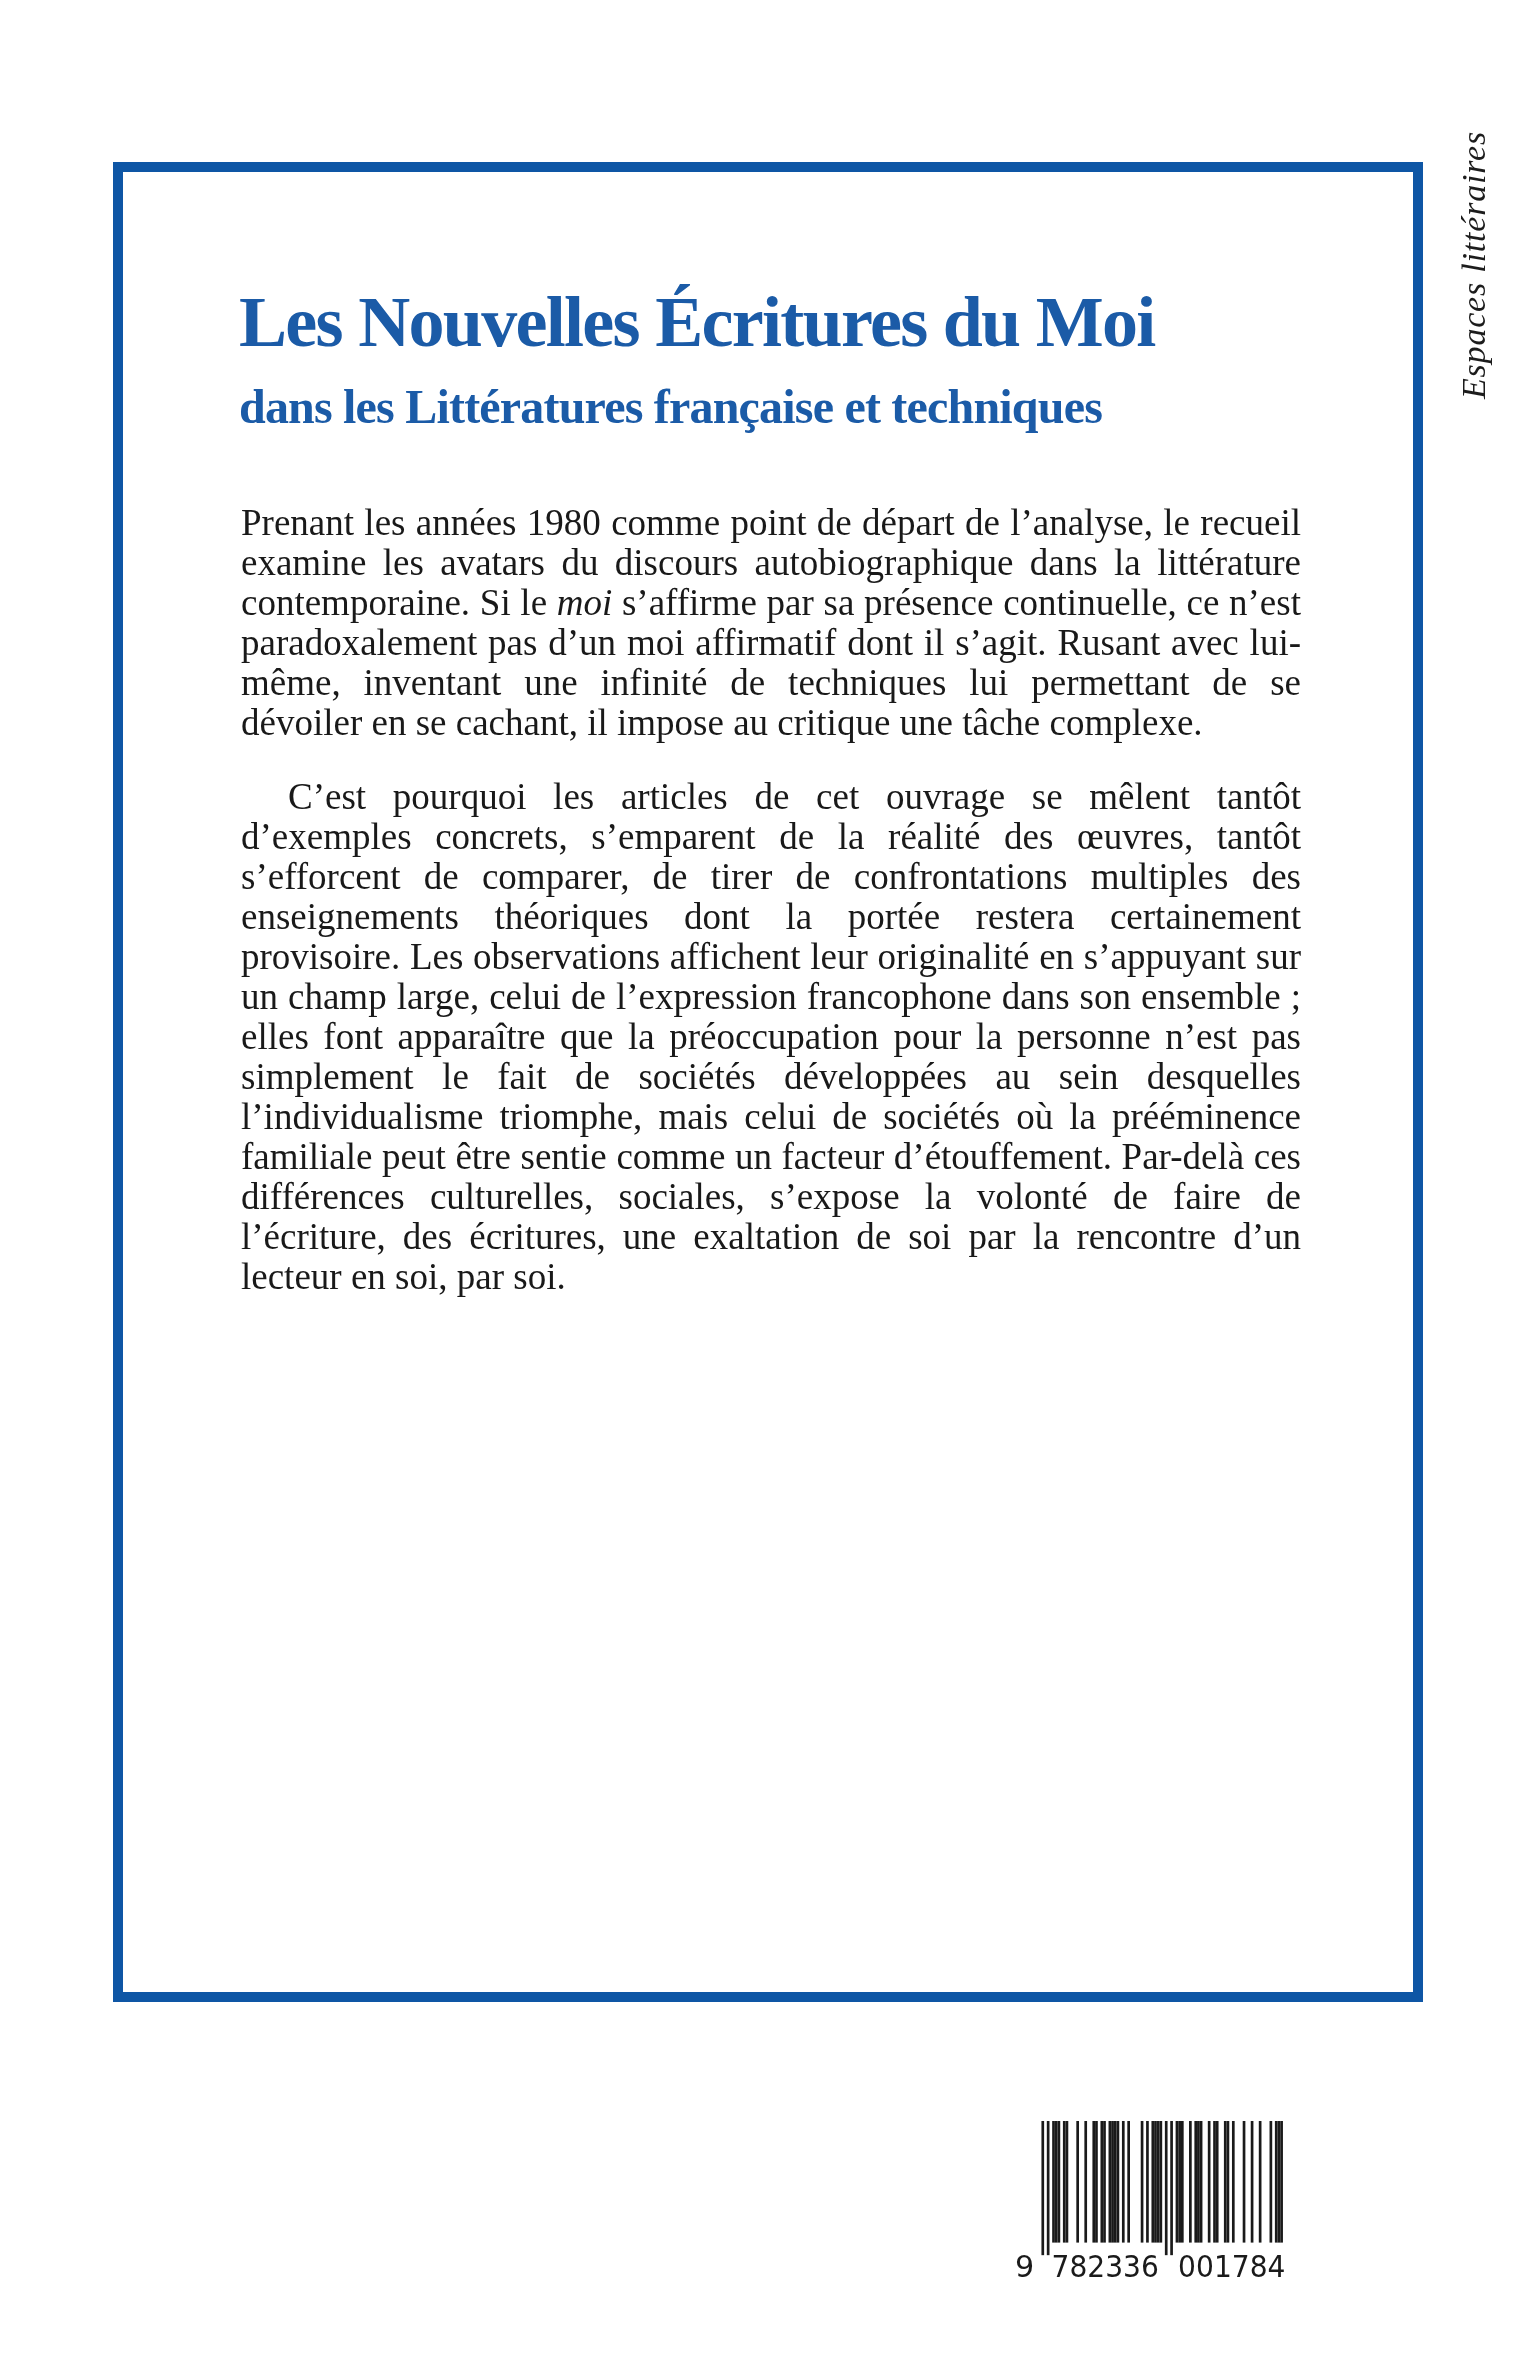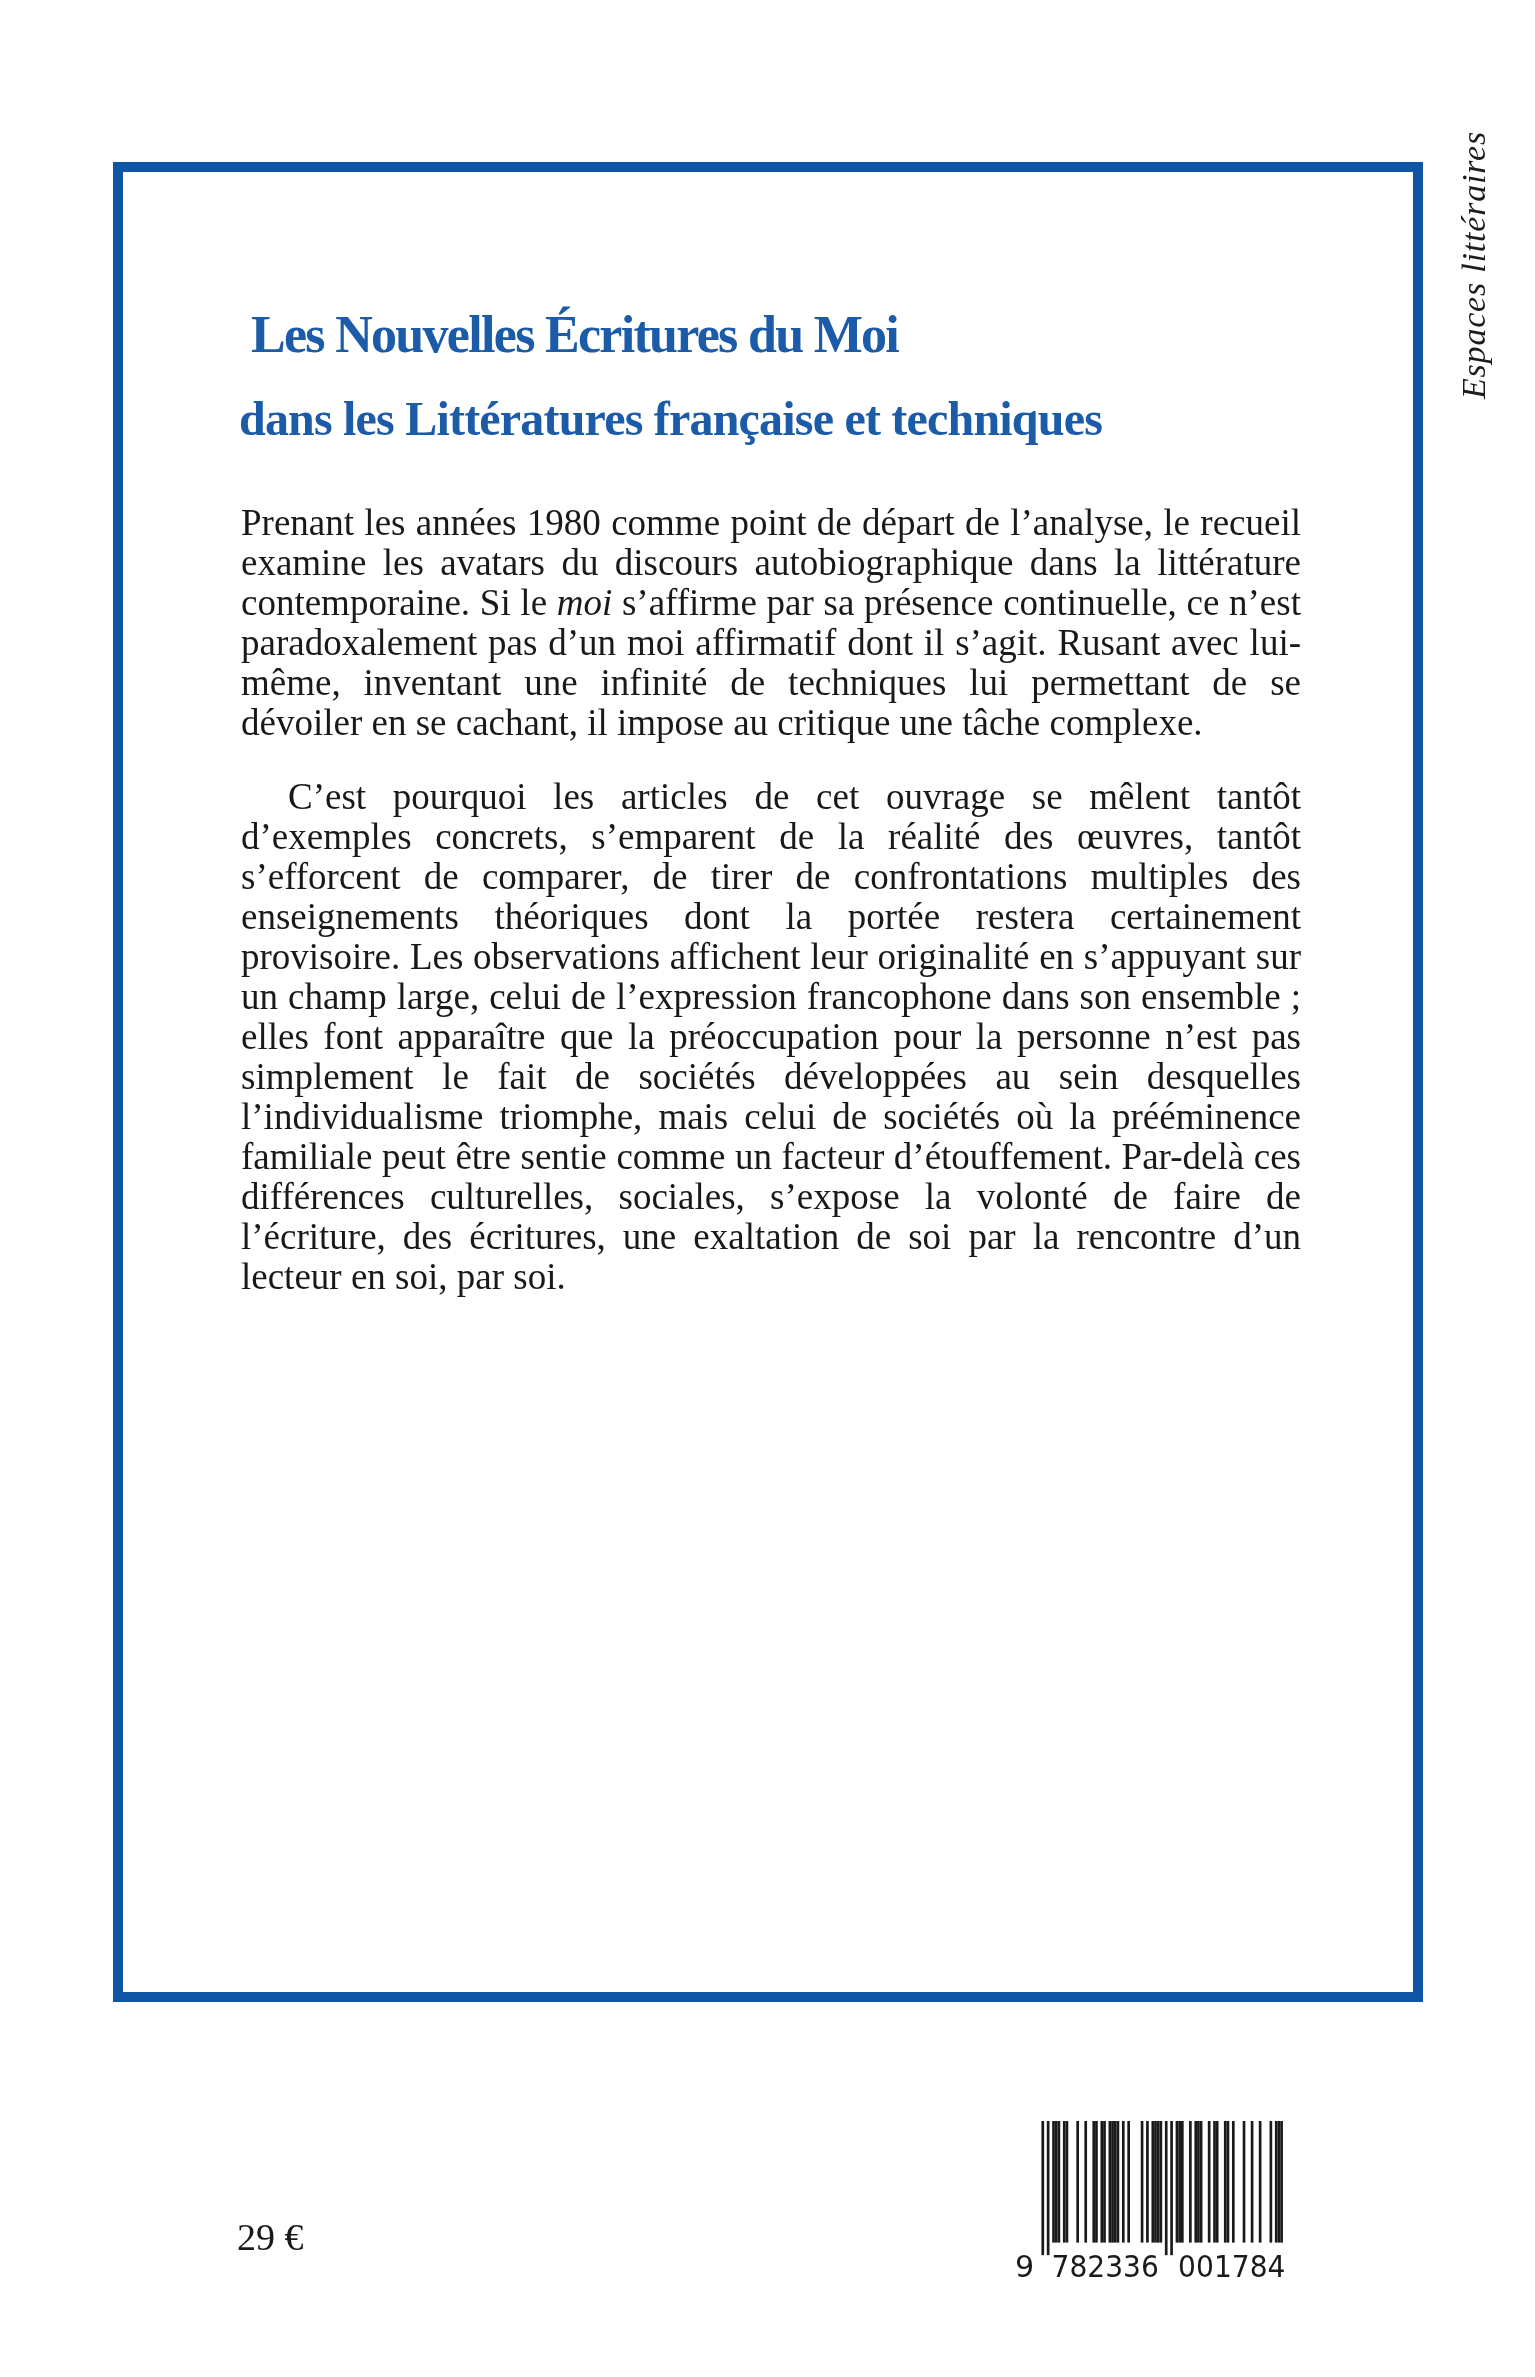--- a/index.html
+++ b/index.html
@@ -12,21 +12,21 @@
     border:10px solid #0e56a5;box-sizing:border-box;background:transparent;
   }
   .spine-label{
     position:absolute;left:1455px;top:399px;
     transform-origin:0 0;transform:rotate(-90deg);
     font-style:italic;font-size:34px;color:#1c1c1c;
     white-space:nowrap;letter-spacing:0.8px;
   }
   .title-block{position:absolute;left:239px;top:284px;width:1065px;color:#1b5ba7;}
   .title-block h1{
-    margin:12px;font-size:52px;line-height:77px;font-weight:bold;
+    margin:0;font-size:72px;line-height:77px;font-weight:bold;
     letter-spacing:-1.7px;white-space:nowrap;
   }
   .title-block h2{
     margin:20px 0 0 0;font-size:48px;line-height:52px;font-weight:bold;
     letter-spacing:-0.8px;white-space:nowrap;
   }
   .synopsis{
     position:absolute;left:241px;top:503px;width:1060px;
     font-size:37px;line-height:40px;text-align:justify;color:#191919;
   }
@@ -50,21 +50,20 @@
   <h1>Les Nouvelles Écritures du Moi</h1>
   <h2>dans les Littératures française et techniques</h2>
 </div>
 
 <div class="synopsis" style="color: rgb(25, 25, 25);">
   <p><span>Prenant les années 1980 comme point de départ de l’analyse, le recueil examine les avatars du discours autobiographique dans la littérature contemporaine. Si le </span><em>moi</em><span> s’affirme par sa présence continuelle, ce n’est paradoxalement pas d’un moi affirmatif dont il s’agit. Rusant avec lui-même, inventant une infinité de techniques lui permettant de se dévoiler en se cachant, il impose au critique une tâche complexe.</span></p>
   <p class="indent">C’est pourquoi les articles de cet ouvrage se mêlent tantôt d’exemples concrets, s’emparent de la réalité des œuvres, tantôt s’efforcent de comparer, de tirer de confrontations multiples des enseignements théoriques dont la portée restera certainement provisoire. Les observations affichent leur originalité en s’appuyant sur un champ large, celui de l’expression francophone dans son ensemble ; elles font apparaître que la préoccupation pour la personne n’est pas simplement le fait de sociétés développées au sein desquelles l’individualisme triomphe, mais celui de sociétés où la prééminence familiale peut être sentie comme un facteur d’étouffement. Par-delà ces différences culturelles, sociales, s’expose la volonté de faire de l’écriture, des écritures, une exaltation de soi par la rencontre d’un lecteur en soi, par soi.</p>
 </div>
 
 <div class="footer-left">
-  <div class="price-line">29 €</div>
 </div>
 
 <div class="barcode">
   <svg id="barcode-svg" width="294" height="161" viewBox="0 0 350 192" xmlns="http://www.w3.org/2000/svg">
       <rect x="36.0" y="0" width="3.2" height="160" fill="#1a1a1a"></rect>
       <rect x="42.4" y="0" width="3.2" height="160" fill="#1a1a1a"></rect>
       <rect x="48.8" y="0" width="3.2" height="145" fill="#1a1a1a"></rect>
       <rect x="52.0" y="0" width="3.2" height="145" fill="#1a1a1a"></rect>
       <rect x="55.2" y="0" width="3.2" height="145" fill="#1a1a1a"></rect>
       <rect x="61.6" y="0" width="3.2" height="145" fill="#1a1a1a"></rect>

